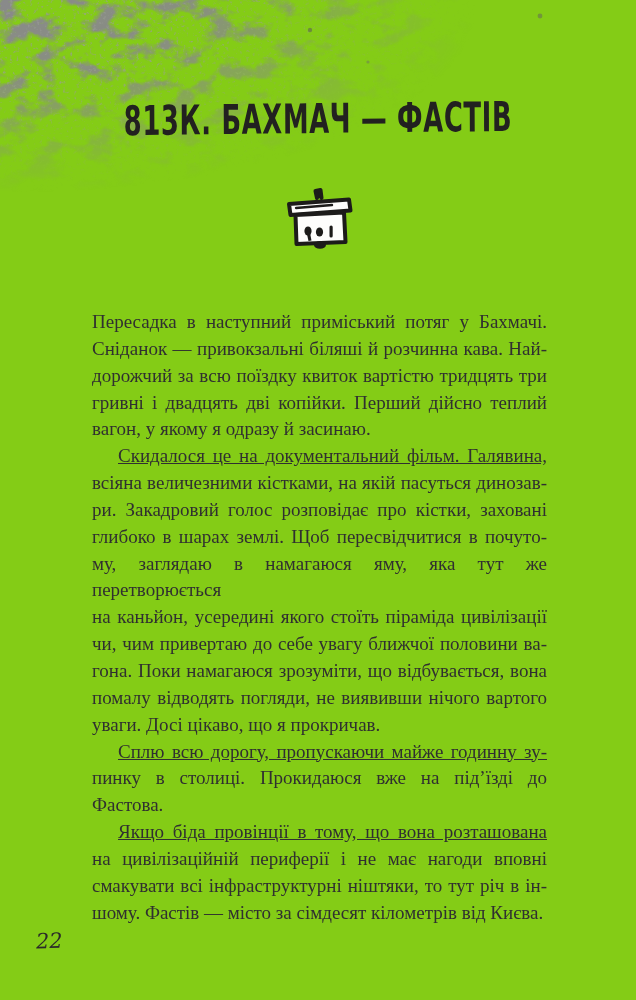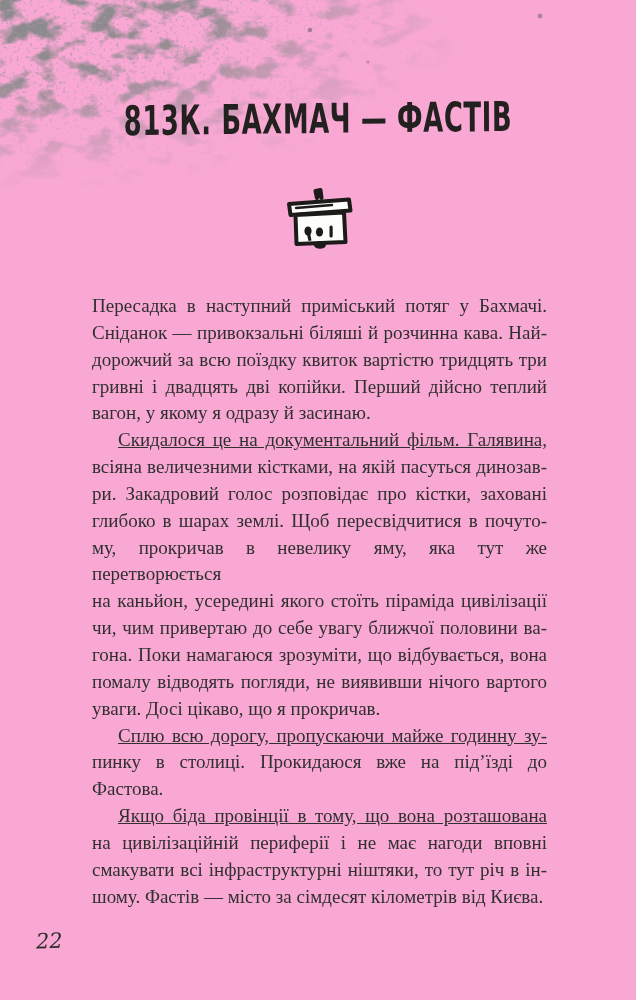--- a/index.html
+++ b/index.html
@@ -2,21 +2,21 @@
 <html lang="uk"><head>
 <meta charset="utf-8">
 <style>
   html, body { margin: 0; padding: 0; }
   body { width: 636px; height: 1000px; overflow: hidden; }
 
   .page {
     position: relative;
     width: 636px;
     height: 1000px;
-    background: #f9a8d4;
+    background: #84cc16;
     font-family: "Liberation Serif", serif;
   }
 
   .smudge {
     position: absolute;
     top: 0; left: 0;
     width: 636px; height: 260px;
     pointer-events: none;
   }
 
@@ -41,21 +41,21 @@
   .train-icon-wrap {
     position: absolute;
     top: 187px;
     left: 281px;
     width: 76px;
     height: 64px;
   }
 
   .body-text {
     position: absolute;
-    top: 293px;
+    top: 309px;
     left: 92px;
     width: 455px;
     font-size: 19px;
     line-height: 26.85px;
     color: #303030;
     text-rendering: optimizeLegibility;
   }
 
   .line {
     text-align: justify;
@@ -139,21 +139,21 @@
   <div class="body-text" id="body-text">
       <div class="line">Пересадка в наступний приміський потяг у Бахмачі.</div>
       <div class="line">Сніданок — привокзальні біляші й розчинна кава. Най-</div>
       <div class="line">дорожчий за всю поїздку квиток вартістю тридцять три</div>
       <div class="line">гривні і двадцять дві копійки. Перший дійсно теплий</div>
       <div class="line para-end">вагон, у якому я одразу й засинаю.</div>
       <div class="line indent">Скидалося це на документальний фільм. Галявина,</div>
       <div class="line">всіяна величезними кістками, на якій пасуться динозав-</div>
       <div class="line">ри. Закадровий голос розповідає про кістки, заховані</div>
       <div class="line">глибоко в шарах землі. Щоб пересвідчитися в почуто-</div>
-      <div class="line">му, прокричав в невелику яму, яка тут же перетворюється</div>
+      <div class="line">му, заглядаю в намагаюся яму, яка тут же перетворюється</div>
       <div class="line">на каньйон, усередині якого стоїть піраміда цивілізації</div>
       <div class="line">чи, чим привертаю до себе увагу ближчої половини ва-</div>
       <div class="line">гона. Поки намагаюся зрозуміти, що відбувається, вона</div>
       <div class="line">помалу відводять погляди, не виявивши нічого вартого</div>
       <div class="line para-end">уваги. Досі цікаво, що я прокричав.</div>
       <div class="line indent">Сплю всю дорогу, пропускаючи майже годинну зу-</div>
       <div class="line para-end">пинку в столиці. Прокидаюся вже на під’їзді до Фастова.</div>
       <div class="line indent">Якщо біда провінції в тому, що вона розташована</div>
       <div class="line">на цивілізаційній периферії і не має нагоди вповні</div>
       <div class="line">смакувати всі інфраструктурні ніштяки, то тут річ в ін-</div>

